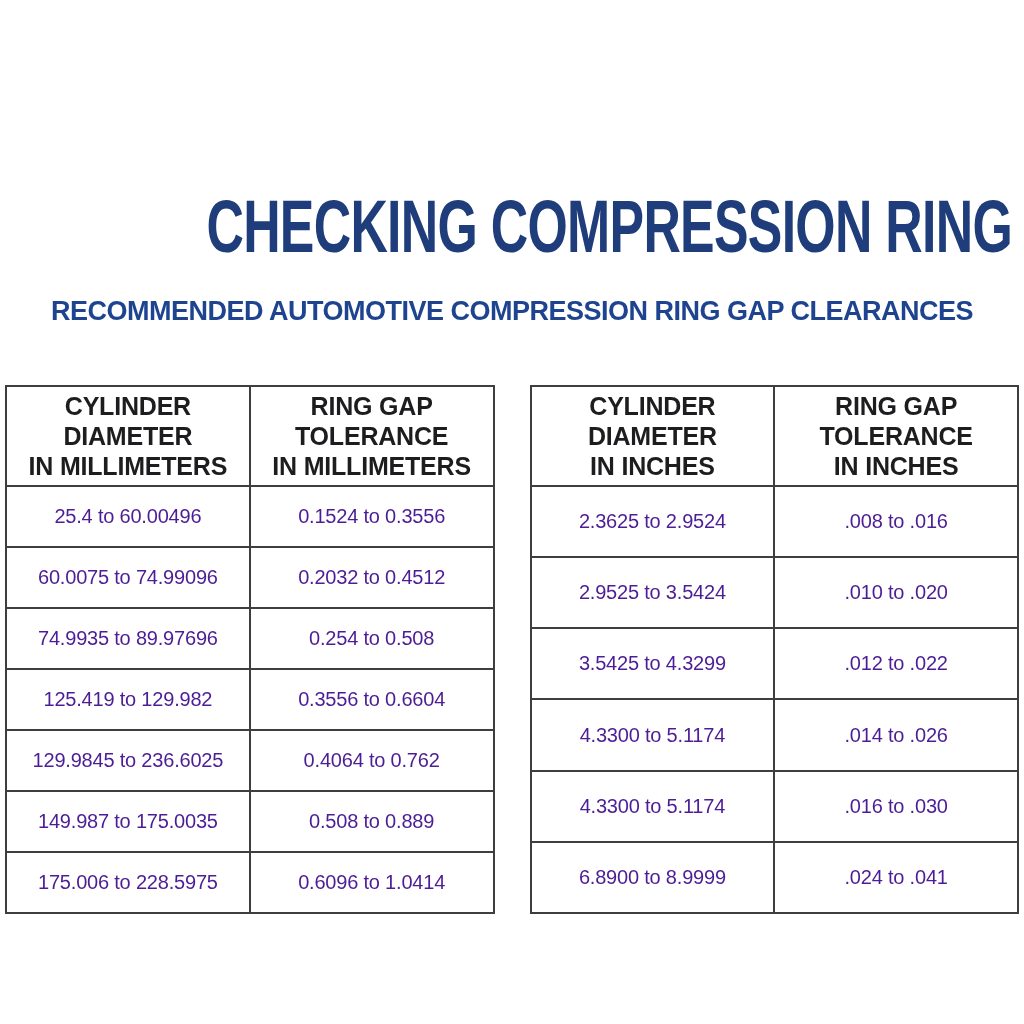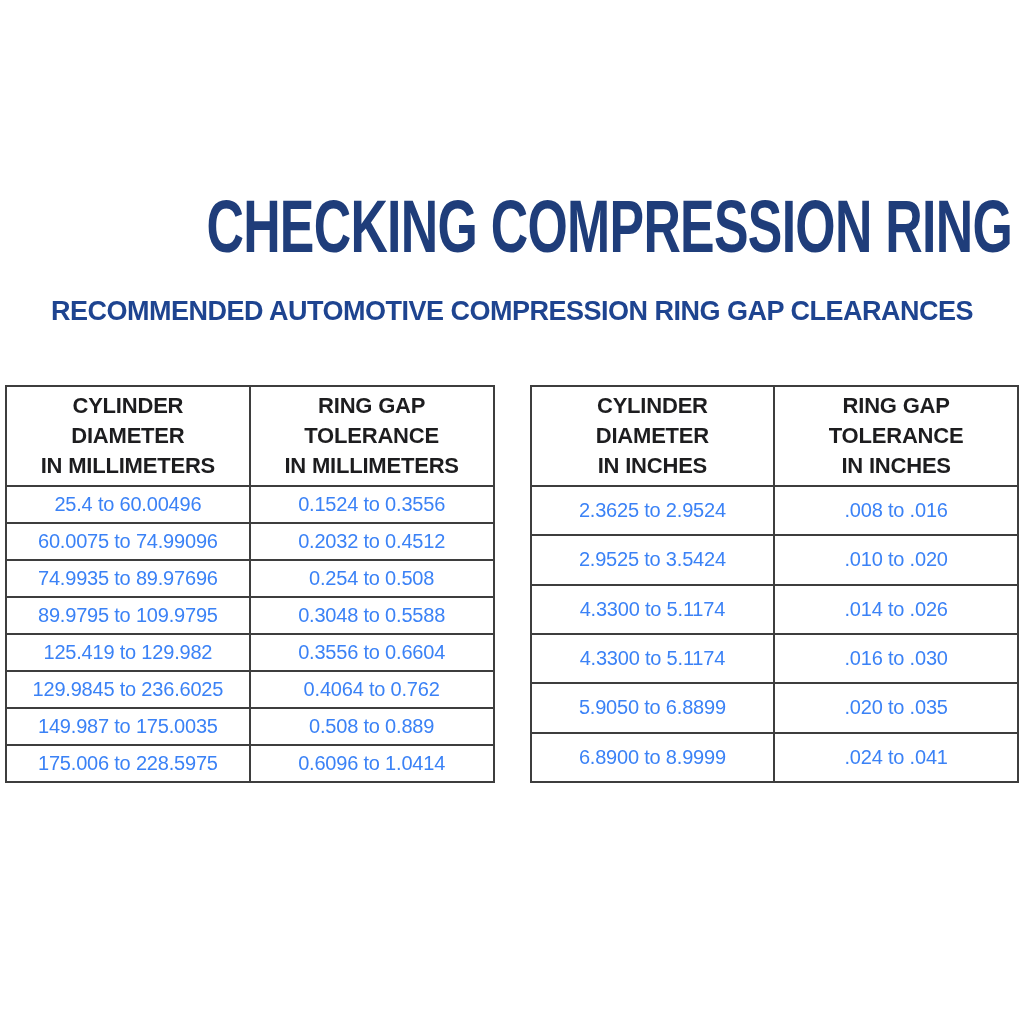--- a/index.html
+++ b/index.html
@@ -58,33 +58,33 @@
     background: #ffffff;
   }
   table.ring-table th,
   table.ring-table td {
     border: 2px solid #3e3e3e;
     text-align: center;
     vertical-align: middle;
     width: 50%;
   }
   table.ring-table th {
-    font-size: 22px;
+    font-size: 25px;
     font-weight: bold;
     color: #1d1d1f;
     line-height: 30px;
     padding: 4px 0;
     letter-spacing: -0.2px;
   }
   table.ring-table td {
     font-size: 20px;
     font-weight: normal;
-    color: #3b82f6;
+    color: #4c1d95;
     height: 35px;
-    padding: 0;
+    padding: 12px;
     letter-spacing: -0.2px;
   }
 </style>
 </head>
 <body>
 
 <div class="page">
   <h1 class="title">
     <span class="title-inner">CHECKING COMPRESSION RING GAPS</span>
   </h1>
@@ -110,24 +110,20 @@
             <td>25.4 to 60.00496</td>
             <td>0.1524 to 0.3556</td>
           </tr>
           <tr>
             <td>60.0075 to 74.99096</td>
             <td>0.2032 to 0.4512</td>
           </tr>
           <tr>
             <td>74.9935 to 89.97696</td>
             <td>0.254 to 0.508</td>
-          </tr>
-          <tr>
-            <td>89.9795 to 109.9795</td>
-            <td>0.3048 to 0.5588</td>
           </tr>
           <tr>
             <td>125.419 to 129.982</td>
             <td>0.3556 to 0.6604</td>
           </tr>
           <tr>
             <td>129.9845 to 236.6025</td>
             <td>0.4064 to 0.762</td>
           </tr>
           <tr>
@@ -158,30 +154,30 @@
         <tbody>
           <tr>
             <td>2.3625 to 2.9524</td>
             <td>.008 to .016</td>
           </tr>
           <tr>
             <td>2.9525 to 3.5424</td>
             <td>.010 to .020</td>
           </tr>
           <tr>
+            <td>3.5425 to 4.3299</td>
+            <td>.012 to .022</td>
+          </tr>
+          <tr>
             <td>4.3300 to 5.1174</td>
             <td>.014 to .026</td>
           </tr>
           <tr>
             <td>4.3300 to 5.1174</td>
             <td>.016 to .030</td>
-          </tr>
-          <tr>
-            <td>5.9050 to 6.8899</td>
-            <td>.020 to .035</td>
           </tr>
           <tr>
             <td>6.8900 to 8.9999</td>
             <td>.024 to .041</td>
           </tr>
         </tbody>
       </table>
   </div>
 </div>
 

